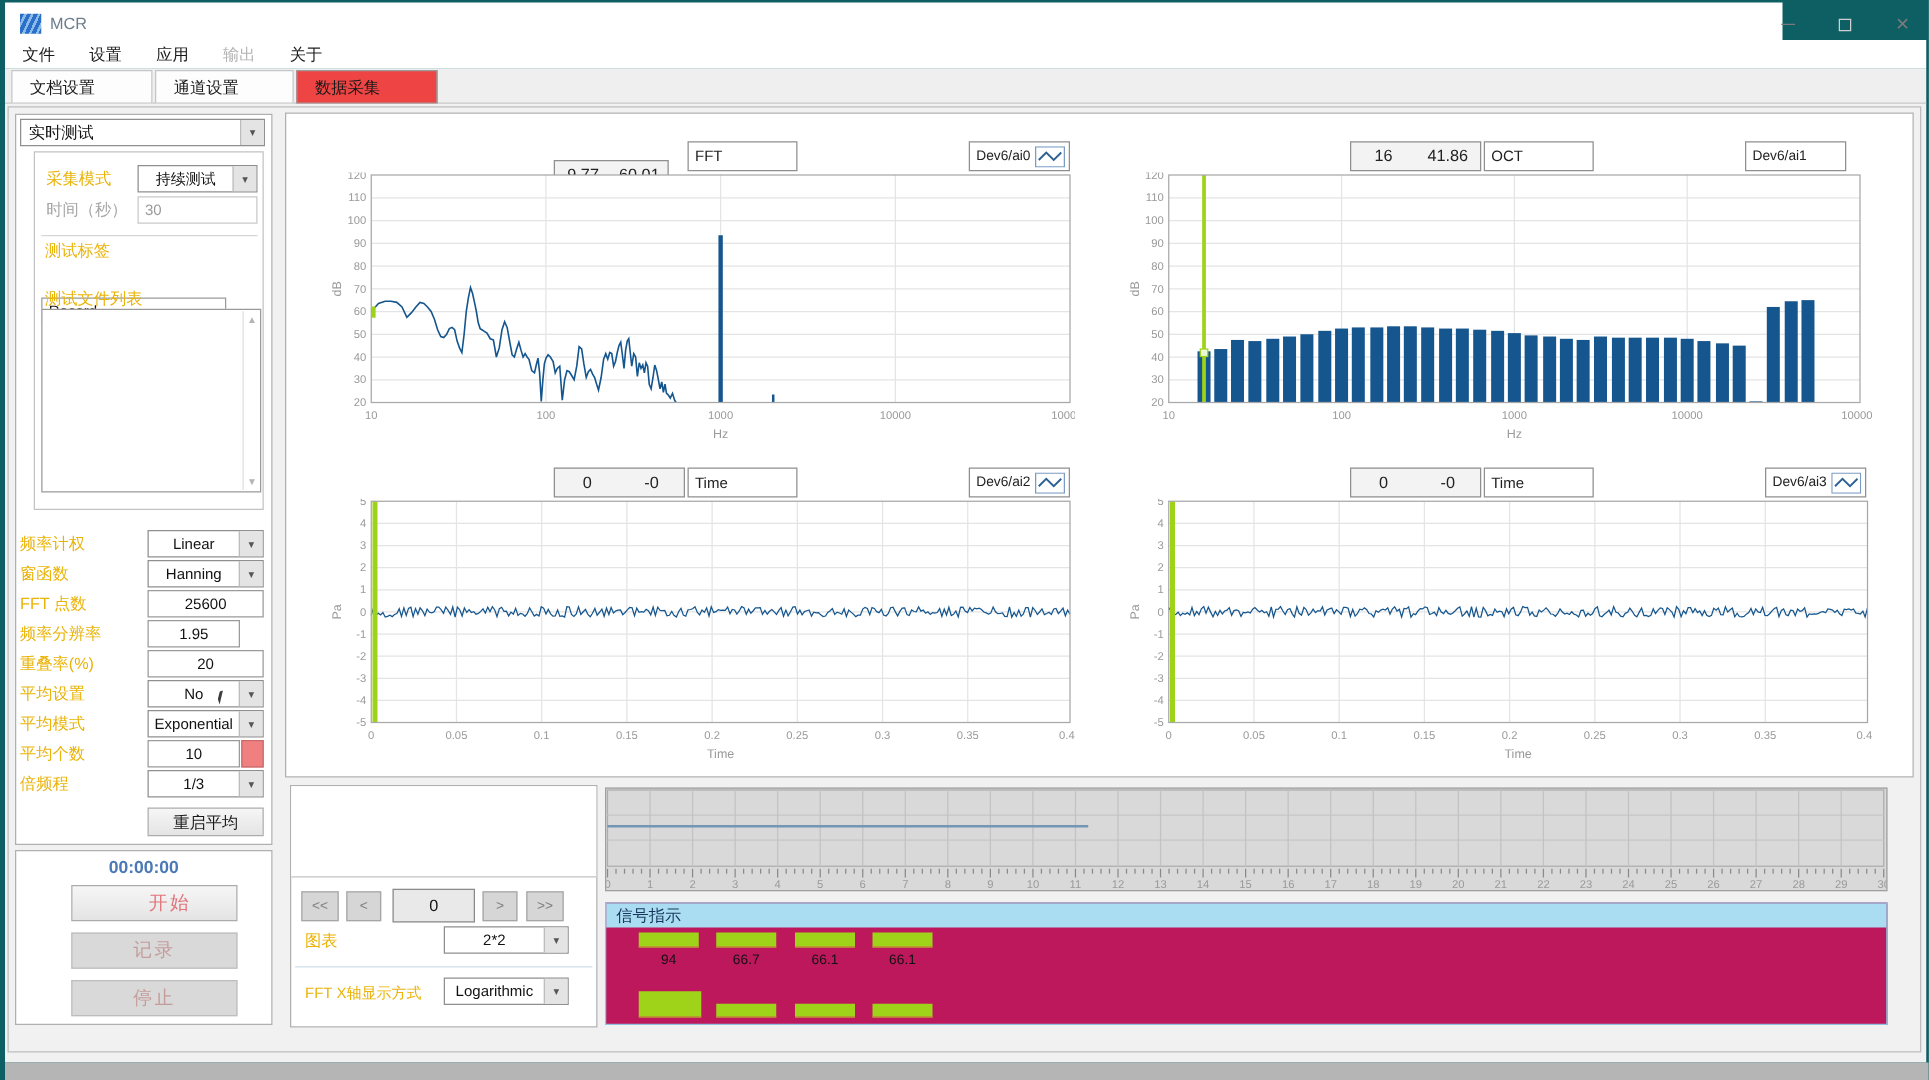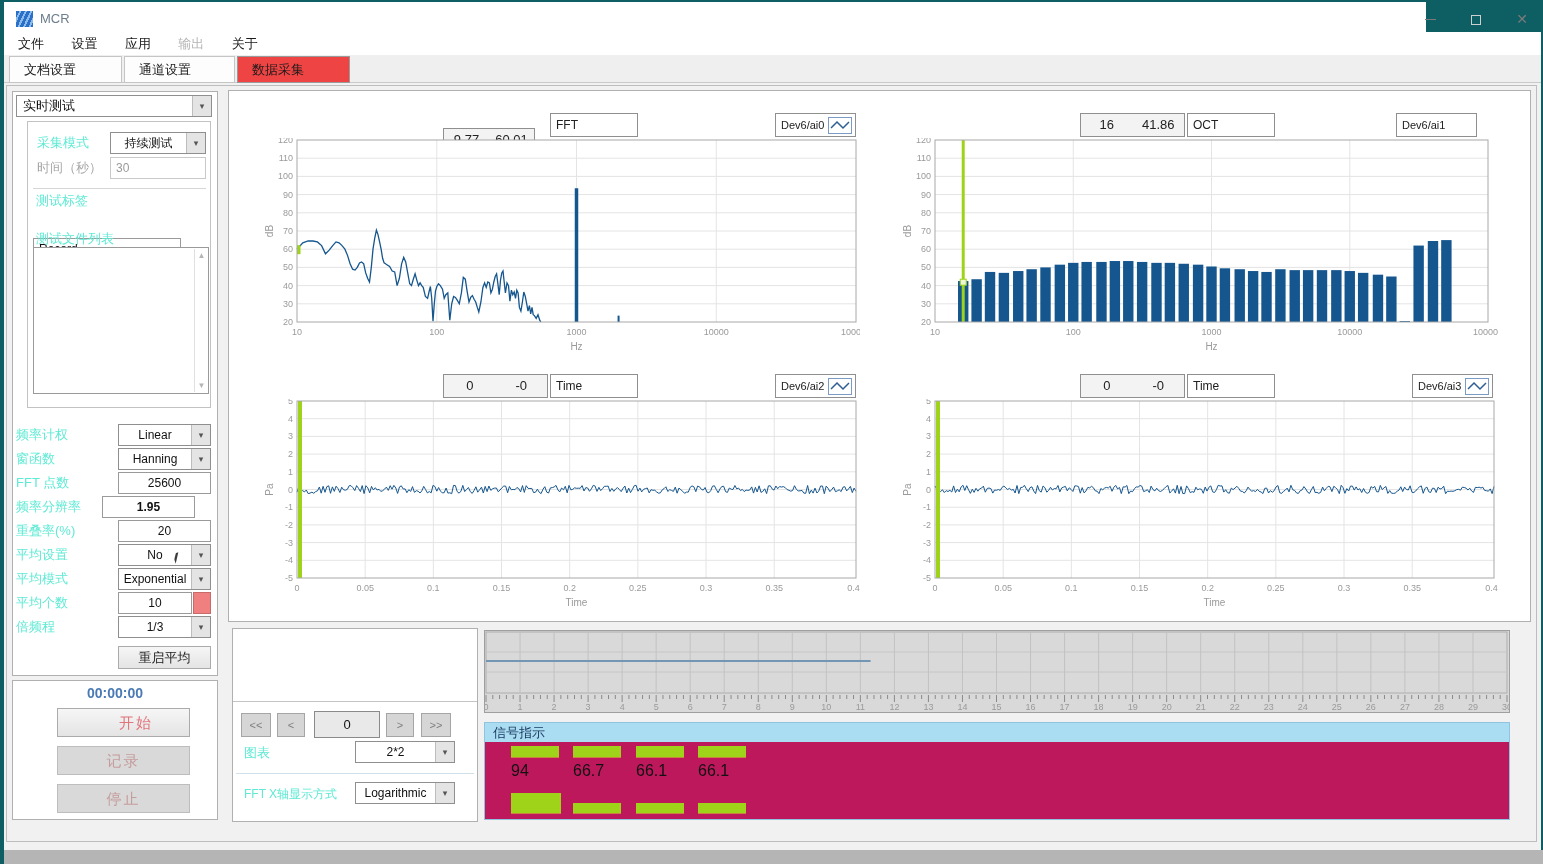--- a/index.html
+++ b/index.html
@@ -42,21 +42,21 @@
   #sidebar2 { left:12px; top:680px; width:206px; height:140px; }
 
   .combo { display:flex; background:#fff; border:1px solid #8f8f8f; height:22px; }
   .combo .cval { flex:1; font-size:12px; line-height:20px; text-align:center; color:#111; overflow:hidden; white-space:nowrap; }
   .combo .cval.left { text-align:left; padding-left:6px; font-size:13px; }
   .combo .cbtn { width:19px; background:#e4e4e4; border-left:1px solid #bdbdbd; color:#555;
     text-align:center; font-size:9px; line-height:20px; }
   .tbox { background:#fff; border:1px solid #9a9a9a; font-size:12px; line-height:20px; height:22px; text-align:center; color:#111; }
   .tbox.left { text-align:left; padding-left:5px; }
   .tbox.disabled { border-color:#c9c9c9; color:#9a9a9a; }
-  .lbl { font-size:13px; color:#5eead4; line-height:22px; white-space:nowrap; }
+  .lbl { font-size:13px; color:#eab308; line-height:22px; white-space:nowrap; }
   .lbl.disabled { color:#a6a6a6; }
 
   #groupbox { left:27px; top:121px; width:184px; height:287px; border:1px solid #c2c2c2; position:absolute; }
   #filelist { left:33px; top:247px; width:176px; height:147px; background:#fff; border:1px solid #9a9a9a; }
   #filelist .sb { position:absolute; right:1px; top:1px; width:13px; height:143px; border-left:1px solid #e0e0e0; }
   #filelist .sb .ar { position:absolute; left:0; width:13px; height:13px; color:#b5b5b5; font-size:8px; text-align:center; line-height:13px; }
 
   .btn { background:linear-gradient(#f6f6f6,#e4e4e4); border:1px solid #ababab; font-size:13px; color:#1a1a1a;
     text-align:center; }
   .bigbtn { height:29px; line-height:27px; font-size:15px; letter-spacing:2px; }
@@ -83,21 +83,21 @@
   #ctrl-divider { left:236px; top:773px; width:238px; height:1px; background:#cfe0ea; }
 
   
   #timelinewrap { left:484px; top:630px; width:1026px; height:83px; background:#d9d9d9; border:1px solid #9f9f9f; }
 
   
   #sigpanel { left:484px; top:722px; width:1026px; height:98px; background:#be185d; border:1px solid #8fc3e0; }
   #sigheader { left:0; top:0; width:1024px; height:19px; background:#aadcf2; color:#17365d; font-size:13px; line-height:19px; padding-left:8px; }
   .sig-ch { position:absolute; top:19px; width:50px; height:79px; }
   .sig-bar { position:absolute; left:0; top:4px; width:48px; height:12px; background:#9ed319; border-bottom:1px solid #c8823c; }
-  .sig-val { position:absolute; left:0; top:20px; width:48px; font-size:16px; color:#111; }
+  .sig-val { position:absolute; left:0; top:20px; width:48px; text-align:center; font-size:11px; color:#111; }
   .sig-meter { position:absolute; left:0; bottom:7px; width:48px; background:#9ed319; border-bottom:1px solid #c8823c; }
   .sig-ch.first .sig-meter { width:50px; }
 
   #bottomstrip { left:0px; top:850px; width:1543px; height:14px; background:#b5b5b5; }
   #leftstrip { left:0; top:0; width:4px; height:864px; background:#0e5f63; }
 
   
   #cursor { left:174px; top:553px; width:0; height:0;
     border-left:6px solid #3c3c3c; border-bottom:10px solid transparent; transform:rotate(-18deg); }
   #cursor:after { content:""; position:absolute; left:-7px; top:-1px; width:0; height:0;
@@ -168,21 +168,21 @@
   <div class="abs lbl" style="left:16px;top:448px;">窗函数</div>
   <div class="abs combo" style="left:118px;top:448px;width:93px;">
     <span class="cval">Hanning</span>
     <span class="cbtn">▾</span>
     </div>
 
   <div class="abs lbl" style="left:16px;top:472px;">FFT 点数</div>
   <div class="abs tbox" style="left:118px;top:472px;width:93px;">25600</div>
 
   <div class="abs lbl" style="left:16px;top:496px;">频率分辨率</div>
-  <div class="abs tbox" style="left:102px;top:496px;width:93px;font-weight:bold;">1.95</div>
+  <div class="abs tbox" style="left:118px;top:496px;width:74px;">1.95</div>
 
   <div class="abs lbl" style="left:16px;top:520px;">重叠率(%)</div>
   <div class="abs tbox" style="left:118px;top:520px;width:93px;">20</div>
 
   <div class="abs lbl" style="left:16px;top:544px;">平均设置</div>
   <div class="abs combo" style="left:118px;top:544px;width:93px;">
     <span class="cval">No</span>
     <span class="cbtn">▾</span>
     </div>
 

